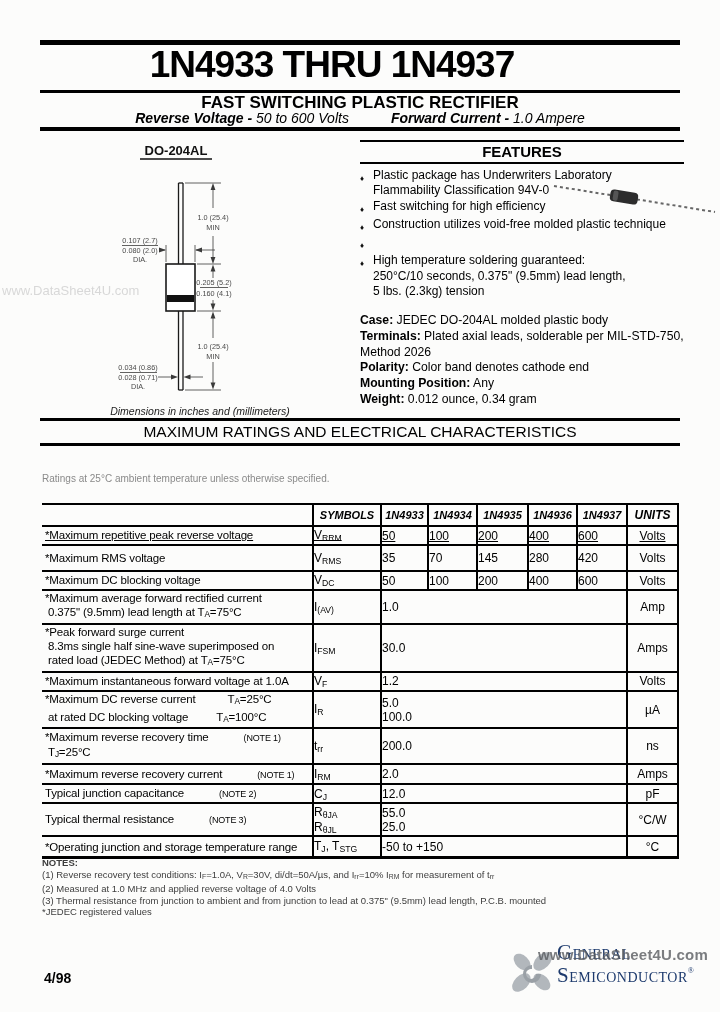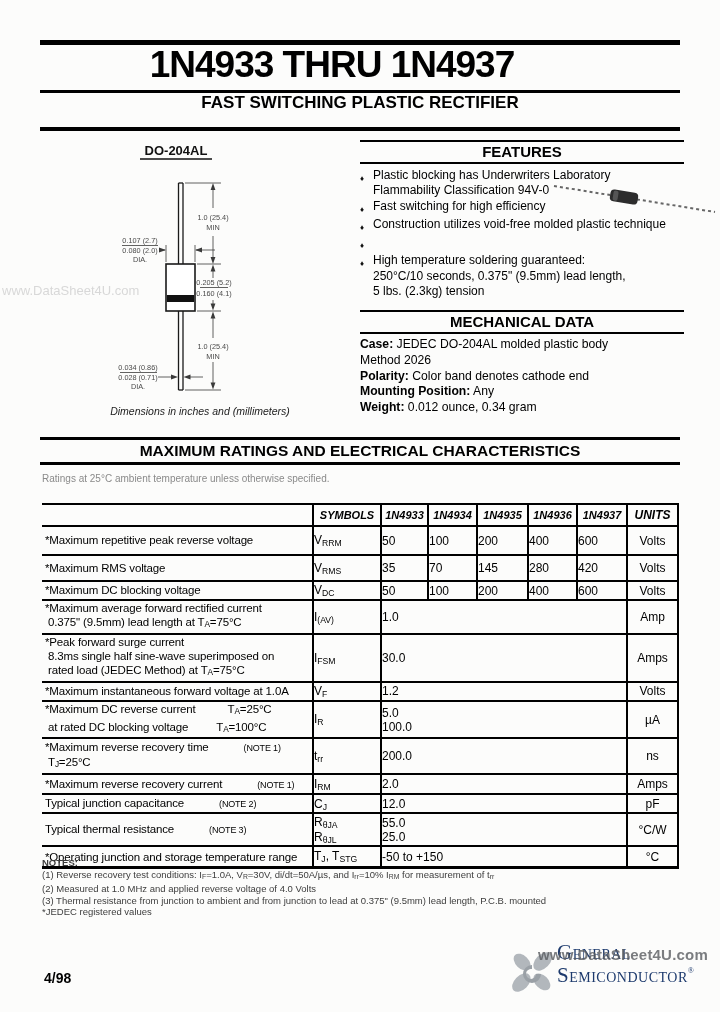--- a/index.html
+++ b/index.html
@@ -26,23 +26,23 @@
   .feat-item .bullet{width:13px;font-size:8px;padding-top:3px;color:#111;}
   .fline{white-space:nowrap;}
   .mech-list{margin-top:3px;font-size:12.2px;line-height:15.8px;}
   .mline{white-space:nowrap;}
   .bld{font-weight:bold;}
   .sb{font-size:0.72em;vertical-align:-0.18em;}
   .sm{font-size:0.78em;padding-left:32px;}
   .gapseg{display:inline-block;}
 
   
-  .section-bar{position:absolute;left:40px;top:437px;width:640px;text-align:center;
+  .section-bar{position:absolute;left:40px;top:418px;width:640px;text-align:center;
                border-top:3px solid #000;border-bottom:3px solid #000;
-               font-weight:bold;font-size:15.5px;padding:2px 0;}
+               font-weight:normal;font-size:15.5px;padding:2px 0;}
   .ratings-note{position:absolute;left:42px;top:473px;font-size:10px;color:#8a8a8a;}
 
   
   table.specs{position:absolute;left:42px;top:503px;width:636px;border-collapse:collapse;
               table-layout:fixed;border-bottom:3px solid #000;}
   .specs th,.specs td{border-top:2px solid #000;padding:0;vertical-align:middle;}
   .specs .v{border-left:2px solid #000;}
   .specs .unit{border-left:2px solid #000;border-right:2px solid #000;text-align:center;font-size:12px;}
   .specs thead th{font-style:italic;font-weight:bold;font-size:11px;text-align:center;height:20px;}
   .specs td.prop{font-size:11.5px;line-height:14.2px;padding-left:3px;letter-spacing:-0.15px;}
@@ -72,20 +72,23 @@
 <body>
 
 <div class="page">
 
   <div class="wm-left">www.DataSheet4U.com</div>
 
   <div class="rule" style="top:40px;height:5px;"></div>
   <div class="title">1N4933 THRU 1N4937</div>
   <div class="rule" style="top:90px;height:3px;"></div>
   <div class="subtitle">FAST SWITCHING PLASTIC RECTIFIER</div>
+  <div class="tagline">
+    <span class="lbl">Reverse Voltage -</span><span> 50 to 600 Volts</span><span class="gap40"></span><span class="lbl">Forward Current -</span><span> 1.0 Ampere</span>
+  </div>
   <div class="rule" style="top:127px;height:4px;"></div>
 
   <svg class="abs" style="left:88px;top:142px;" width="275" height="285" viewBox="0 0 275 285">
     <text x="88" y="13" text-anchor="middle" font-size="13" font-weight="bold" fill="#111">DO-204AL</text>
     <line x1="52" y1="17" x2="124" y2="17" stroke="#111" stroke-width="1.4"></line>
 
     <g stroke="#1a1a1a" stroke-width="1.3" fill="none">
       <line x1="90.5" y1="41" x2="90.5" y2="122"></line>
         <line x1="95" y1="41" x2="95" y2="122"></line>
       <line x1="90.5" y1="41" x2="95" y2="41"></line>
@@ -154,21 +157,21 @@
       <rect x="61" y="16" width="5" height="10" rx="2" fill="#555"></rect>
     </g>
   </svg>
 
   <div class="panel" style="top:140px;">
     <div class="panel-h">FEATURES</div>
     <div style="margin-top:4px;">
         <div class="feat-item">
           <span class="bullet">♦</span>
           <div>
-            <div class="fline"><span class="t">Plastic blocking has Underwriters Laboratory</span></div>
+            <div class="fline"><span class="t">Plastic package has Underwriters Laboratory</span></div>
             <div class="fline"><span class="t">Flammability Classification 94V-0</span></div>
           </div>
         </div>
         <div class="feat-item">
           <span class="bullet">♦</span>
           <div>
             <div class="fline"><span class="t">Fast switching for high efficiency</span></div>
           </div>
         </div>
         <div class="feat-item">
@@ -185,23 +188,23 @@
           <div>
             <div class="fline"><span class="t">High temperature soldering guaranteed:</span></div>
             <div class="fline"><span class="t">250°C/10 seconds, 0.375" (9.5mm) lead length,</span></div>
             <div class="fline"><span class="t">5 lbs. (2.3kg) tension</span></div>
           </div>
         </div>
       </div>
   </div>
 
   <div class="panel" style="top:310px;">
-    <div class="panel-h">MECHANICAL DATA</div>
     <div class="mech-list">
         <div class="mline"><span class="bld">Case:</span><span class="t"> JEDEC DO-204AL molded plastic body</span></div>
+        <div class="mline"><span class="bld">Terminals:</span><span class="t"> Plated axial leads, solderable per MIL-STD-750,</span></div>
         <div class="mline"><span class="t">Method 2026</span></div>
         <div class="mline"><span class="bld">Polarity:</span><span class="t"> Color band denotes cathode end</span></div>
         <div class="mline"><span class="bld">Mounting Position:</span><span class="t"> Any</span></div>
         <div class="mline"><span class="bld">Weight:</span><span class="t"> 0.012 ounce, 0.34 gram</span></div>
       </div>
   </div>
 
   <div class="section-bar">MAXIMUM RATINGS AND ELECTRICAL CHARACTERISTICS</div>
   <div class="ratings-note">Ratings at 25°C ambient temperature unless otherwise specified.</div>
 
@@ -222,21 +225,21 @@
           <th class="v">SYMBOLS</th>
           <th class="v">1N4933</th>
           <th class="v">1N4934</th>
           <th class="v">1N4935</th>
           <th class="v">1N4936</th>
           <th class="v">1N4937</th>
           <th class="unit">UNITS</th>
         </tr>
       </thead>
     <tbody>
-        <tr style="height: 29px;">
+        <tr style="height: 19px; text-decoration: underline;">
           <td class="prop">
             <div class="prop-line"><span class="t">*Maximum repetitive peak reverse voltage</span></div>
           </td>
           <td class="sym v">
             <div class="sym-line"><span class="t">V</span><span class="sb">RRM</span></div>
           </td>
           <td class="val v">50</td>
           <td class="val v">100</td>
           <td class="val v">200</td>
           <td class="val v">400</td>

